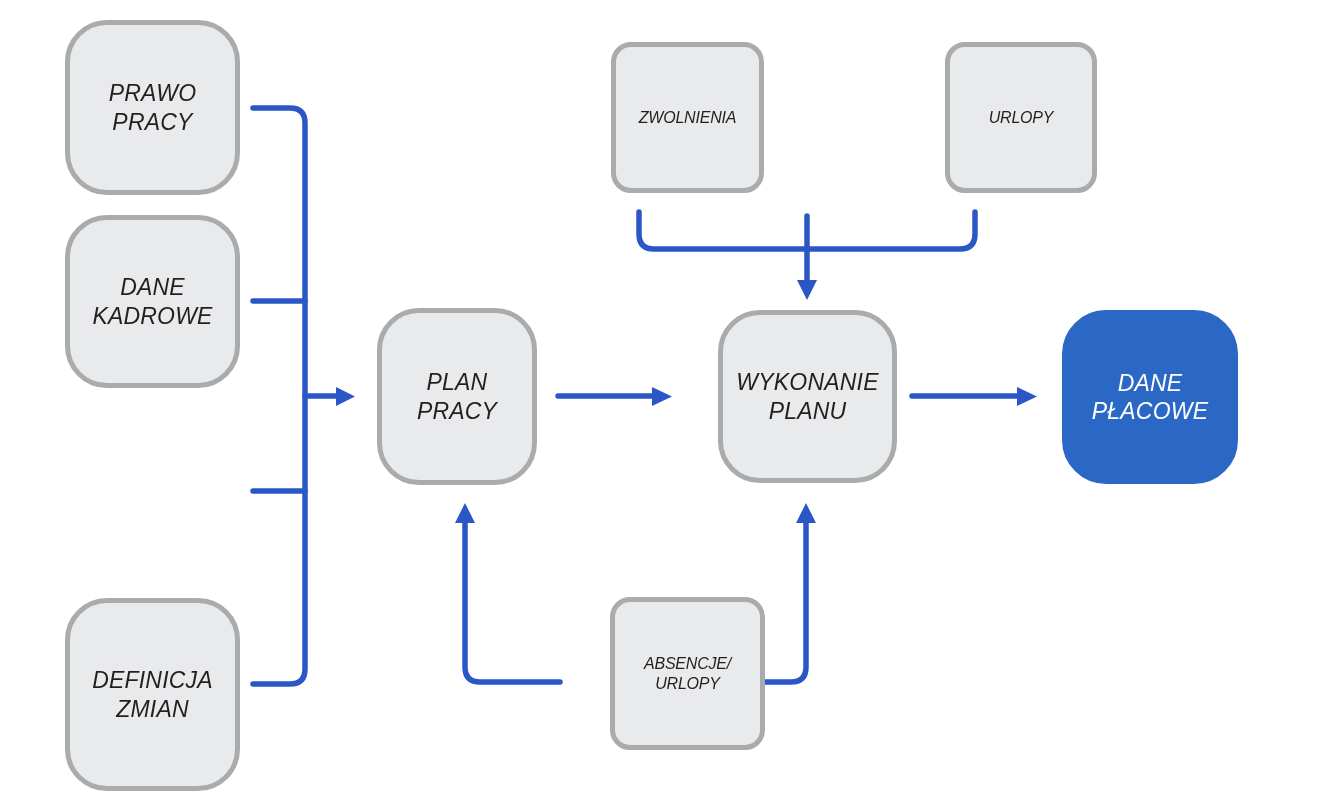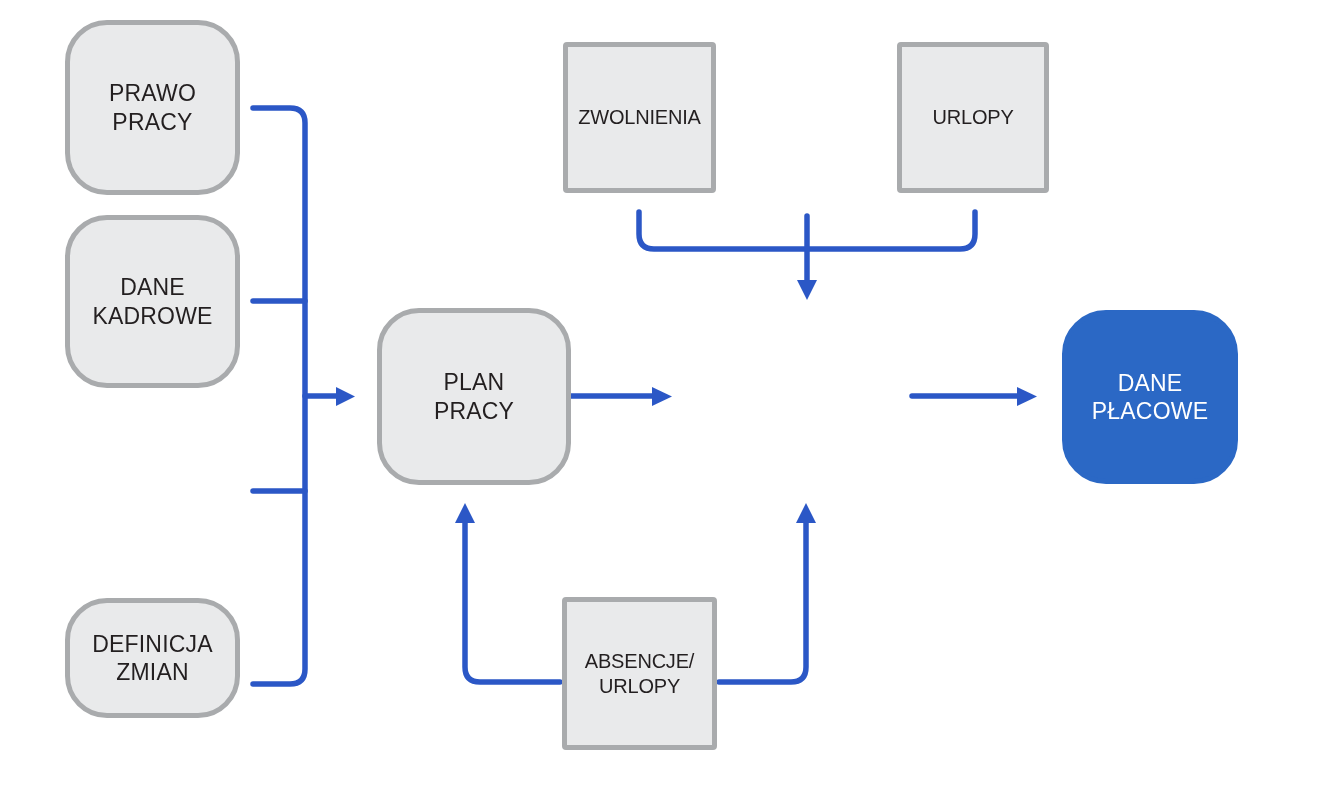--- a/index.html
+++ b/index.html
@@ -15,20 +15,21 @@
     padding: 0;
     background: #ffffff;
     font-family: "Liberation Sans", sans-serif;
   }
   .stage {
     position: relative;
     width: 1324px;
     height: 796px;
     background: #ffffff;
     overflow: hidden;
+    font-style: italic;
   }
   .connectors {
     position: absolute;
     left: 0;
     top: 0;
     pointer-events: none;
   }
   .ln {
     fill: none;
     stroke: var(--connector);
@@ -53,23 +54,24 @@
     color: var(--node-text);
     font-size: 23px;
     line-height: 1.22;
     letter-spacing: 0.2px;
   }
   .node .lbl {
     white-space: pre-line;
     padding: 0 4px;
   }
   .node.small {
-    border-radius: 4px;
-    font-size: 20px;
+    border-radius: 20px;
+    font-size: 16px;
     letter-spacing: -0.2px;
+    margin-left: 48px;
   }
   .node.accent {
     background: var(--accent-fill);
     border-color: var(--accent-fill);
     color: var(--accent-text);
     border-radius: 44px;
   }
 </style>
 </head>
 <body style="background: rgb(255, 255, 255);">
@@ -102,35 +104,39 @@
   </svg>
 
   <div class="node" style="left:65px;top:20px;width:175px;height:175px">
     <span class="lbl">PRAWO
 PRACY</span>
   </div>
   <div class="node" style="left:65px;top:215px;width:175px;height:173px">
     <span class="lbl">DANE
 KADROWE</span>
   </div>
-  <div class="node" style="left:65px;top:598px;width:175px;height:120px">
+  <div class="node" style="left:65px;top:598px;width:175px;height:193px">
     <span class="lbl">DEFINICJA
 ZMIAN</span>
   </div>
 
   <div class="node small" style="left:563px;top:42px;width:153px;height:151px">
     <span class="lbl">ZWOLNIENIA</span>
   </div>
   <div class="node small" style="left:897px;top:42px;width:152px;height:151px">
     <span class="lbl">URLOPY</span>
   </div>
 
-  <div class="node" style="left:377px;top:308px;width:194px;height:177px">
+  <div class="node" style="left:377px;top:308px;width:160px;height:177px">
     <span class="lbl">PLAN
 PRACY</span>
+  </div>
+  <div class="node" style="left:718px;top:310px;width:179px;height:173px">
+    <span class="lbl">WYKONANIE
+PLANU</span>
   </div>
   <div class="node accent" style="left:1062px;top:310px;width:176px;height:174px">
     <span class="lbl">DANE
 PŁACOWE</span>
   </div>
 
   <div class="node small" style="left:562px;top:597px;width:155px;height:153px">
     <span class="lbl">ABSENCJE/
 URLOPY</span>
   </div>

